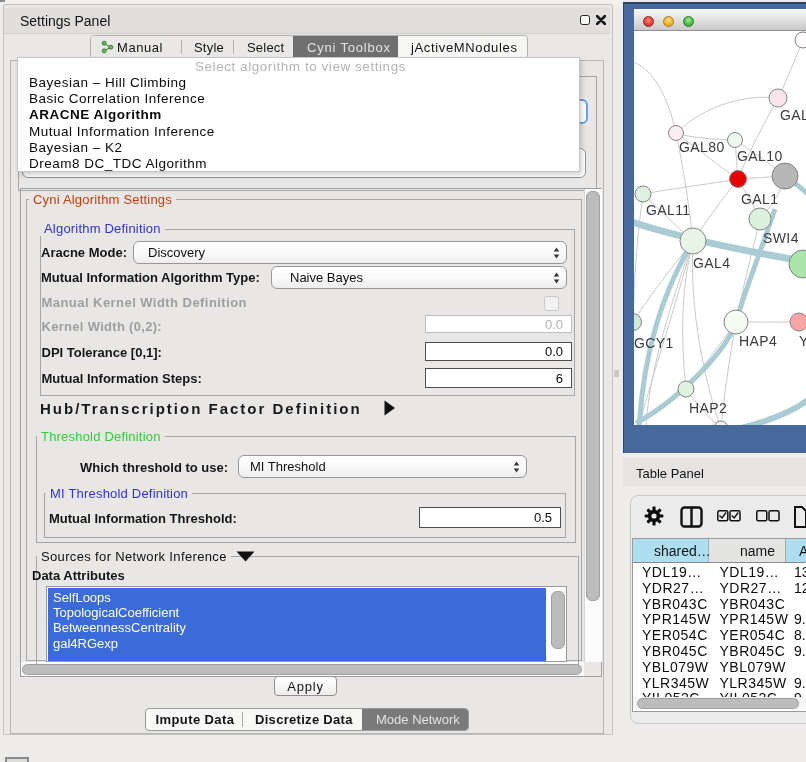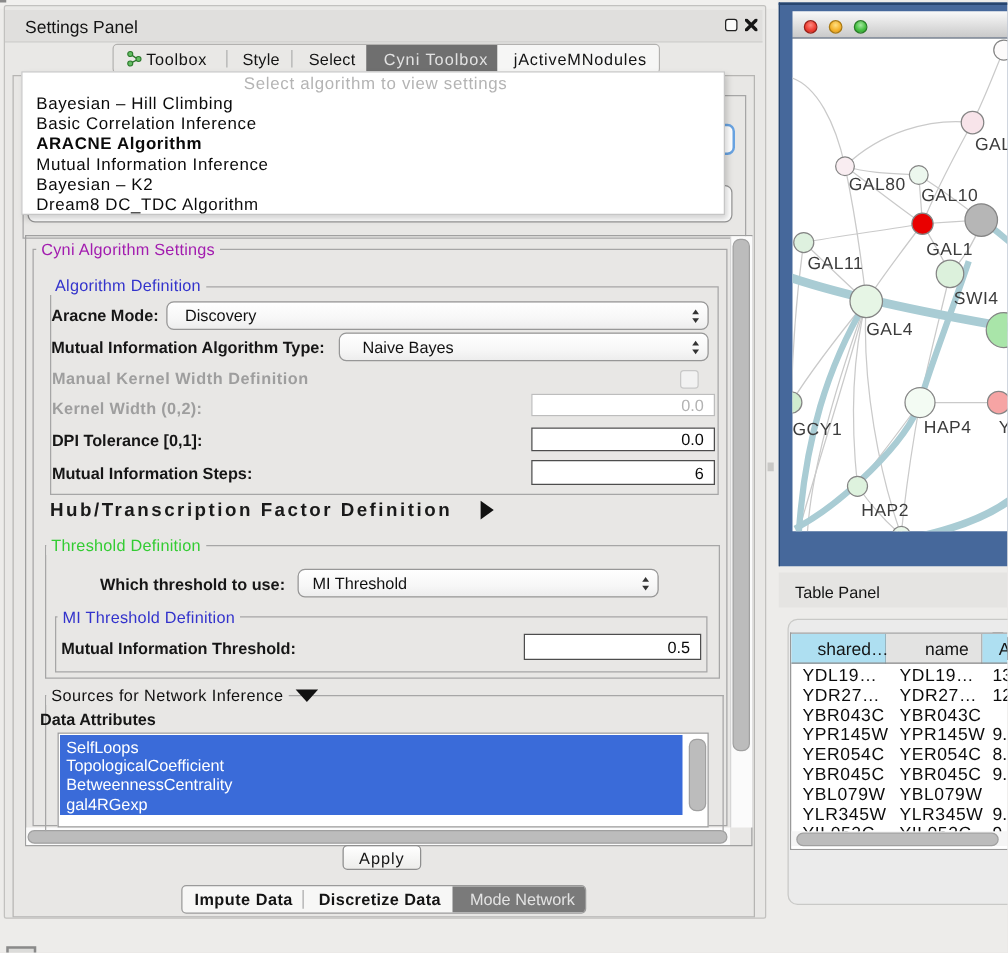--- a/index.html
+++ b/index.html
@@ -37,21 +37,21 @@
   <div class="ab" style="left:202px;top:0;width:105px;height:22px;background:#6f6f6f;"></div>
   <div class="ab" style="left:307px;top:0;width:129px;height:22px;background:#f6f6f5;"></div>
   <div class="ab" style="left:89.5px;top:4px;width:1px;height:14px;background:#b0b0b0;"></div>
   <div class="ab" style="left:141.5px;top:4px;width:1px;height:14px;background:#b0b0b0;"></div>
   <svg class="ab" style="left:10px;top:4px;" width="13" height="14" viewBox="0 0 13 14">
     <path d="M3.5 3.5 L9.5 7.5 M3.5 10.5 L9.5 7.5" stroke="#2d7a2d" stroke-width="1" fill="none"></path>
     <circle cx="3.2" cy="3.2" r="2" fill="#63bd63" stroke="#2d7a2d" stroke-width="0.9"></circle>
     <circle cx="3.2" cy="10.8" r="2" fill="#63bd63" stroke="#2d7a2d" stroke-width="0.9"></circle>
     <circle cx="9.8" cy="7.2" r="2" fill="#63bd63" stroke="#2d7a2d" stroke-width="0.9"></circle>
   </svg>
-  <div class="ab" style="left:26px;top:4px;color:#141414;letter-spacing:0.55px;">Toolbox</div>
+  <div class="ab" style="left:26px;top:4px;color:#141414;letter-spacing:0.55px;">Manual</div>
   <div class="ab" style="left:103px;top:4px;color:#141414;letter-spacing:0.2px;">Style</div>
   <div class="ab" style="left:156px;top:4px;color:#141414;letter-spacing:0.2px;">Select</div>
   <div class="ab" style="left:216px;top:4px;color:#e2e2e2;letter-spacing:0.8px;">Cyni Toolbox</div>
   <div class="ab" style="left:320px;top:4px;color:#141414;letter-spacing:0.65px;">jActiveMNodules</div>
 </div>
 
 <div class="ab" style="left:10px;top:60px;width:594px;height:674px;background:#e8e7e5;border:1px solid #b6b5b3;box-sizing:border-box;"></div>
 
 <div class="grp" style="left:18px;top:76px;width:577px;height:113px;"></div>
 <div class="ab" style="left:24px;top:99px;width:564px;height:25px;border:2.5px solid #69a3e1;border-radius:6px;background:#fff;box-sizing:border-box;"></div>
@@ -70,21 +70,21 @@
 
 <div class="ab" style="left:20px;top:188px;width:582px;height:489px;border:1px solid #a0a0a0;box-sizing:border-box;"></div>
 
 <div class="ab" style="left:584px;top:189px;width:17px;height:473px;background:#fbfbfb;border-left:1px solid #d6d6d6;"></div>
 <div class="thumbv" style="left:586px;top:191px;width:12px;height:408px;"></div>
 
 <div class="ab" style="left:21px;top:662px;width:563px;height:14px;background:#fbfbfb;"></div>
 <div class="thumbv" style="left:22px;top:664px;width:558px;height:9px;"></div>
 
 <div class="grp" style="left:26px;top:199px;width:554px;height:460px;"></div>
-<div class="gt" style="left:29px;top:192px;color:#a21caf;">Cyni Algorithm Settings</div>
+<div class="gt" style="left:29px;top:192px;color:#c2410c;">Cyni Algorithm Settings</div>
 
 <div class="grp" style="left:40px;top:229px;width:533px;height:165px;"></div>
 <div class="gt" style="left:40px;top:221px;color:#3333cc;">Algorithm Definition</div>
 
 <div class="lbl ab" style="left:41px;top:245px;">Aracne Mode:</div>
 <div class="combo" style="left:133px;top:241px;width:432px;height:21px;">
   <span class="tx">Discovery</span>
   <svg class="ar" viewBox="0 0 9 16">
       <path d="M4.5 1 L8 6 L1 6 Z" fill="#333"></path>
       <path d="M4.5 15 L8 10 L1 10 Z" fill="#333"></path>
@@ -137,21 +137,21 @@
 
 <div class="grp" style="left:36px;top:556px;width:541px;height:108px;border-bottom:none;"></div>
 <div class="gt" style="left:37px;top:549px;color:#111;letter-spacing:0.35px;">Sources for Network Inference</div>
 <svg class="ab" style="left:236px;top:551px;" width="19" height="11" viewBox="0 0 19 11">
     <path d="M0.5 0.5 L18.5 0.5 L9.5 10.5 Z" fill="#111"></path>
   </svg>
 
 <div class="lbl ab" style="left:32px;top:568px;">Data Attributes</div>
 
 <div class="ab" style="left:46px;top:586px;width:521px;height:76px;background:#ffffff;border:1px solid #9a9a9a;box-sizing:border-box;overflow:hidden;">
-  <div class="ab" style="left:1px;top:1px;width:498px;height:64px;background:#3a6bd9;color:#fff;font-size:13px;line-height:15.2px;padding-left:5px;padding-top:2px;box-sizing:border-box;">
+  <div class="ab" style="left:1px;top:1px;width:498px;height:77px;background:#3a6bd9;color:#fff;font-size:13px;line-height:15.2px;padding-left:5px;padding-top:2px;box-sizing:border-box;">
 SelfLoops<br>TopologicalCoefficient<br>BetweennessCentrality<br>gal4RGexp
   </div>
   <div class="thumbv" style="left:504px;top:4px;width:12px;height:56px;"></div>
 </div>
 
 <div class="ab" style="left:274px;top:676px;width:63px;height:20px;background:linear-gradient(#ffffff,#ededeb);border:1px solid #8f8f8f;border-radius:4px;text-align:center;font-size:13px;color:#141414;padding-top:2px;box-sizing:border-box;letter-spacing:0.8px;">Apply</div>
 
 <div class="ab" id="bottabs" style="left:145px;top:708px;width:322px;height:21px;background:#f7f7f6;border:1px solid #9a9a9a;border-radius:4px;overflow:hidden;font-size:13px;">
   <div class="ab" style="left:216px;top:0;width:106px;height:21px;background:#7a7a7a;"></div>
   <div class="ab" style="left:96px;top:3px;width:1px;height:15px;background:#aaa;"></div>
@@ -272,21 +272,21 @@
   <path d="M14.7 5.5 L17.2 8 L21.2 2.5" stroke="#111" stroke-width="1.4" fill="none"></path>
 </svg>
 <svg class="ab" style="left:756px;top:510px;" width="24" height="12" viewBox="0 0 24 12">
   <rect x="0.8" y="0.8" width="10" height="10" rx="1.5" fill="none" stroke="#111" stroke-width="1.5"></rect>
   <rect x="13" y="0.8" width="10" height="10" rx="1.5" fill="none" stroke="#111" stroke-width="1.5"></rect>
 </svg>
 <svg class="ab" style="left:793px;top:505px;" width="14" height="24" viewBox="0 0 14 24">
   <path d="M2 2 L9 2 L13 6 L13 22 L2 22 Z" fill="none" stroke="#111" stroke-width="2"></path>
 </svg>
 
-<div class="ab" style="left:632px;top:506px;width:174px;height:174px;border:1px solid #9a9a9a;border-right:none;background:#fff;overflow:hidden;box-sizing:border-box;">
+<div class="ab" style="left:632px;top:538px;width:174px;height:174px;border:1px solid #9a9a9a;border-right:none;background:#fff;overflow:hidden;box-sizing:border-box;">
   <div class="ab" style="left:0;top:0;width:76px;height:24px;background:#aedff1;border-right:1px solid #98b4be;box-sizing:border-box;"></div>
   <div class="ab" style="left:76px;top:0;width:77px;height:24px;background:#e3e3e2;border-right:1px solid #a5a5a5;box-sizing:border-box;"></div>
   <div class="ab" style="left:153px;top:0;width:21px;height:24px;background:#aedff1;"></div>
   <div class="ab" style="left:0;top:23px;width:174px;height:1px;background:#8a8a8a;"></div>
   <div class="ab" style="left:21px;top:4px;font-size:14px;color:#141414;">shared…</div>
   <div class="ab" style="left:107px;top:4px;font-size:14px;color:#141414;">name</div>
   <div class="ab" style="left:166px;top:4px;font-size:14px;color:#141414;">A</div>
   <div class="ab" style="left:9px;top:26px;font-size:14px;letter-spacing:0.5px;color:#0c0c0c;line-height:15.8px;white-space:pre;">YDL19…
 YDR27…
 YBR043C

